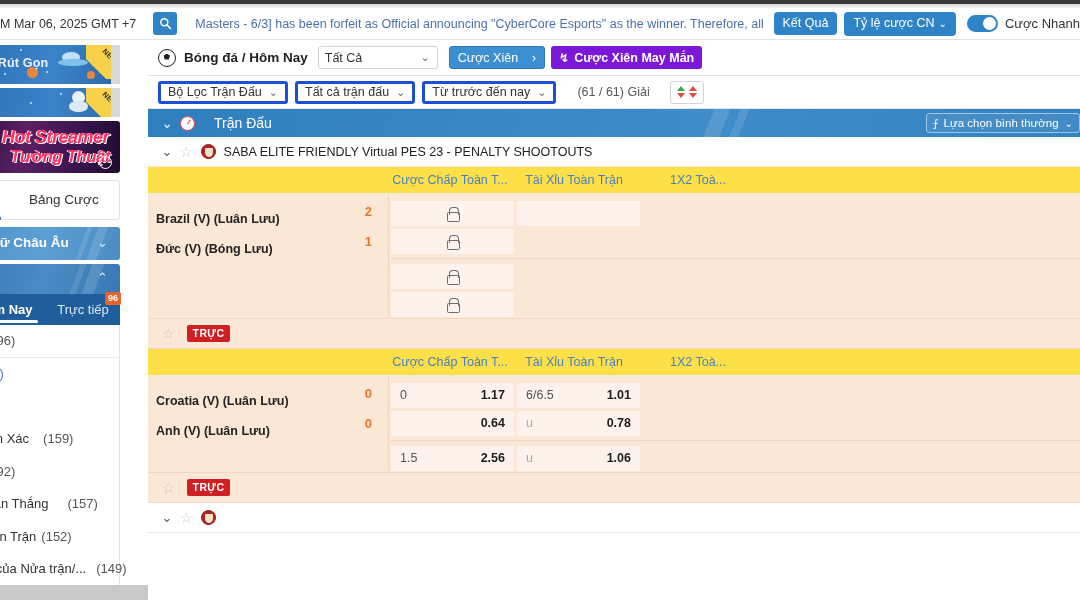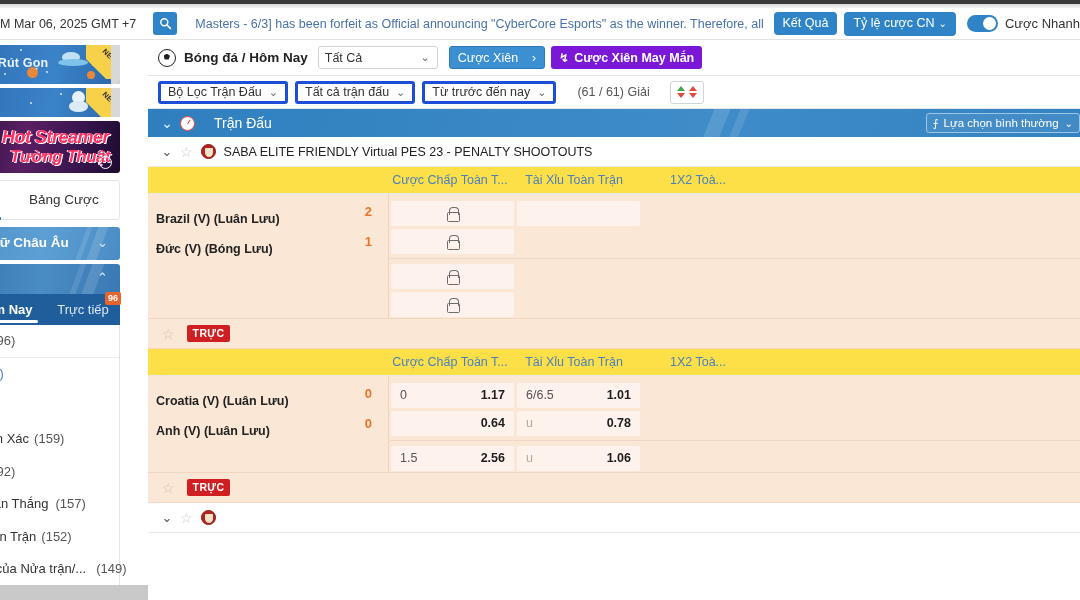--- a/index.html
+++ b/index.html
@@ -322,29 +322,29 @@
       <div class="sb-li blue">
         <span></span>
         <span class="sb-cnt" style="color:#4a7fc1">83)</span>
       </div>
       <div class="sb-li blue">
         <span></span>
         <span class="sb-cnt" style="color:#4a7fc1"></span>
       </div>
       <div class="sb-li">
         <span>ính Xác</span>
-        <span class="sb-cnt" style="margin-left:5px">(159)</span>
+        <span class="sb-cnt" style="margin-left:14px">(159)</span>
       </div>
       <div class="sb-li">
         <span></span>
         <span class="sb-cnt">(192)</span>
       </div>
       <div class="sb-li">
         <span>Bàn Thắng</span>
-        <span class="sb-cnt" style="margin-left:7px">(157)</span>
+        <span class="sb-cnt" style="margin-left:19px">(157)</span>
       </div>
       <div class="sb-li">
         <span>oàn Trận</span>
         <span class="sb-cnt" style="margin-left:5px">(152)</span>
       </div>
       <div class="sb-li">
         <span>ẻ của Nửa trận/...</span>
         <span class="sb-cnt" style="margin-left:10px">(149)</span>
       </div>
     </div>

